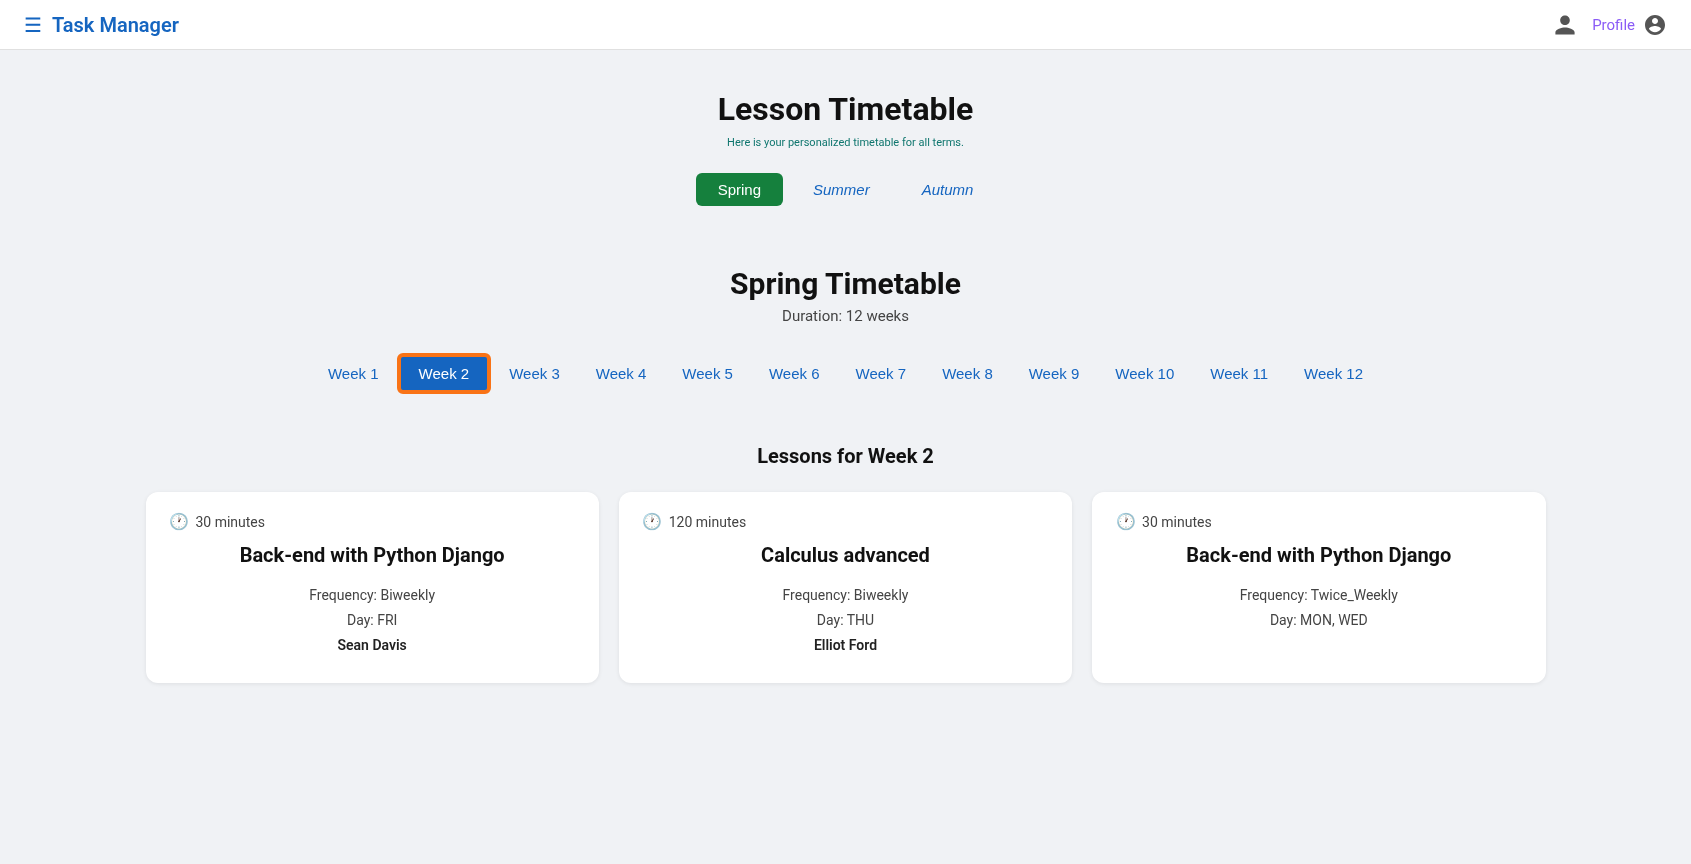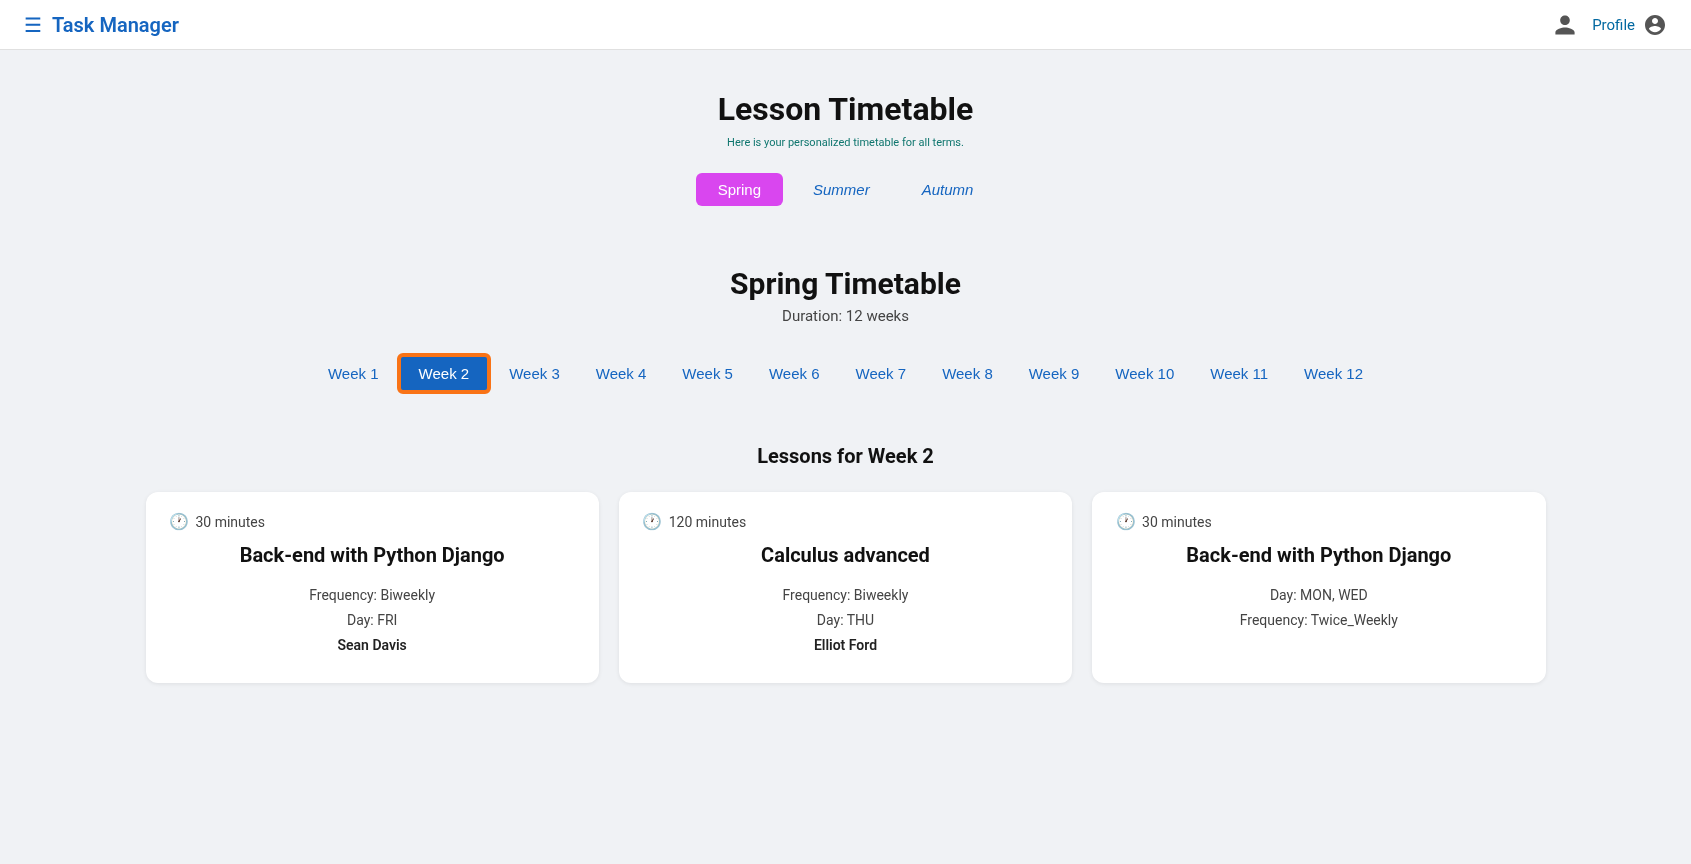--- a/index.html
+++ b/index.html
@@ -51,21 +51,21 @@
     }
 
     .profile-icon {
       width: 24px;
       height: 24px;
       color: #555;
     }
 
     .profile-label {
       font-size: 15px;
-      color: #0369a1;
+      color: #8b5cf6;
       margin-left: 7px;
     }
 
     
     .main {
       display: flex;
       flex-direction: column;
       align-items: center;
       padding: 40px 20px 40px;
     }
@@ -99,21 +99,21 @@
       padding: 8px 22px;
       border-radius: 6px;
       border: none;
       cursor: pointer;
       font-size: 15px;
       font-weight: 500;
       transition: background 0.2s;
     }
 
     .term-tab.active {
-      background: #d946ef;
+      background: #15803d;
       color: #fff;
     }
 
     .term-tab.inactive {
       background: transparent;
       color: #1565c0;
       font-style: italic;
     }
 
     
@@ -313,22 +313,22 @@
           </div>
         </div>
 
         <div class="lesson-card">
           <div class="lesson-duration-row">
             <span class="clock-icon">🕐</span>
             <span class="lesson-duration">30 minutes</span>
           </div>
           <div class="lesson-name">Back-end with Python Django</div>
           <div class="lesson-meta">
+            <div>Frequency: <span>Twice_Weekly</span></div>
             <div>Day: <span>MON, WED</span></div>
-            <div>Frequency: <span>Twice_Weekly</span></div>
           </div>
         </div>
 
       </div>
     </div>
   </div>
 
 </main>
 
 </body></html>

